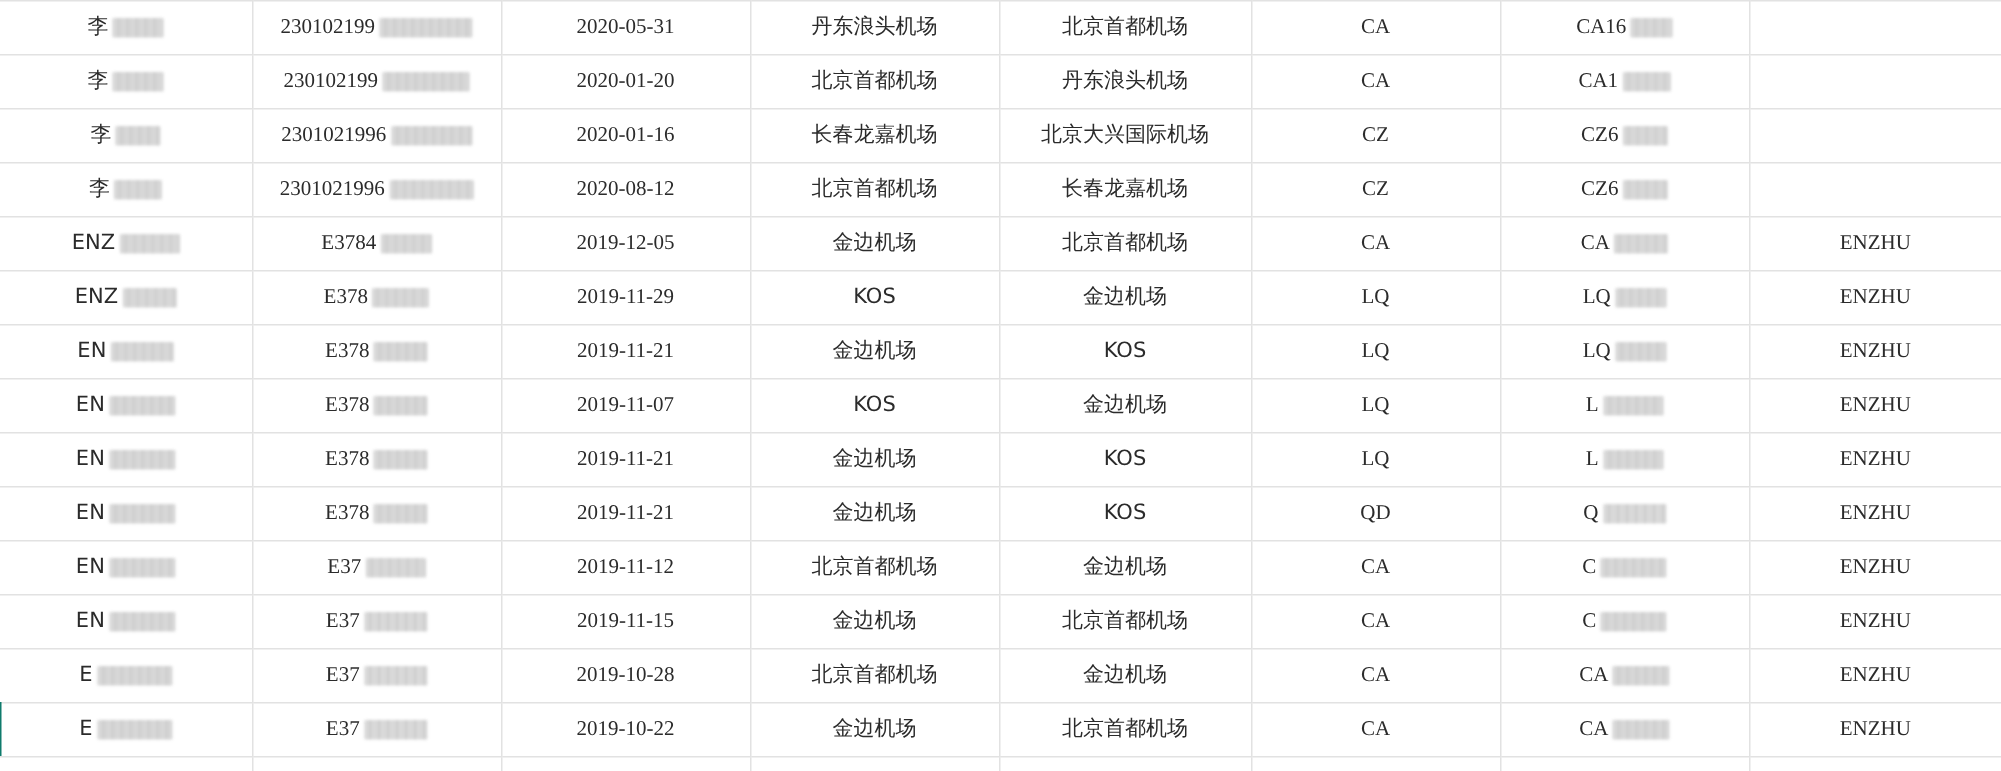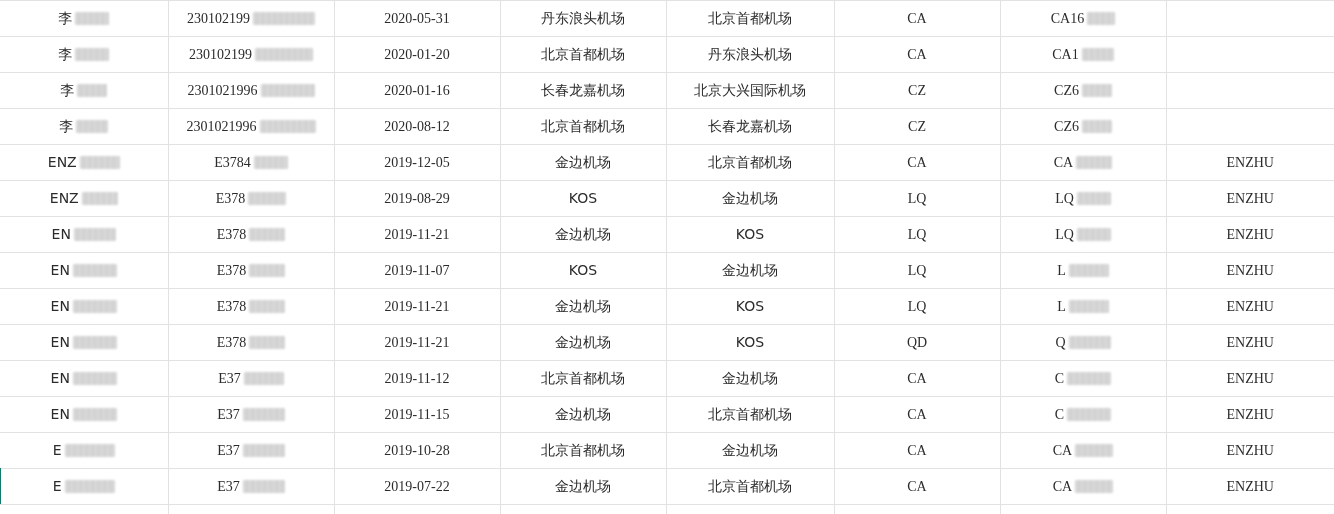--- a/index.html
+++ b/index.html
@@ -246,21 +246,21 @@
         <tr>
           <td><span class="cell-inner">
               <span class="txt cjk">ENZ</span>
               <span class="redact" style="width: 36px;"></span>
             </span></td>
           <td><span class="cell-inner">
               <span class="txt">E378</span>
               <span class="redact" style="width: 38px;"></span>
             </span></td>
           <td><span class="cell-inner">
-              <span class="txt">2019-08-29</span>
+              <span class="txt">2019-11-29</span>
             </span></td>
           <td><span class="cell-inner">
               <span class="txt cjk">KOS</span>
             </span></td>
           <td><span class="cell-inner">
               <span class="txt cjk">金边机场</span>
             </span></td>
           <td><span class="cell-inner">
               <span class="txt">LQ</span>
             </span></td>
@@ -478,21 +478,21 @@
         <tr>
           <td><span class="cell-inner">
               <span class="txt cjk">E</span>
               <span class="redact" style="width: 50px;"></span>
             </span></td>
           <td><span class="cell-inner">
               <span class="txt">E37</span>
               <span class="redact" style="width: 42px;"></span>
             </span></td>
           <td><span class="cell-inner">
-              <span class="txt">2019-07-22</span>
+              <span class="txt">2019-10-22</span>
             </span></td>
           <td><span class="cell-inner">
               <span class="txt cjk">金边机场</span>
             </span></td>
           <td><span class="cell-inner">
               <span class="txt cjk">北京首都机场</span>
             </span></td>
           <td><span class="cell-inner">
               <span class="txt">CA</span>
             </span></td>

